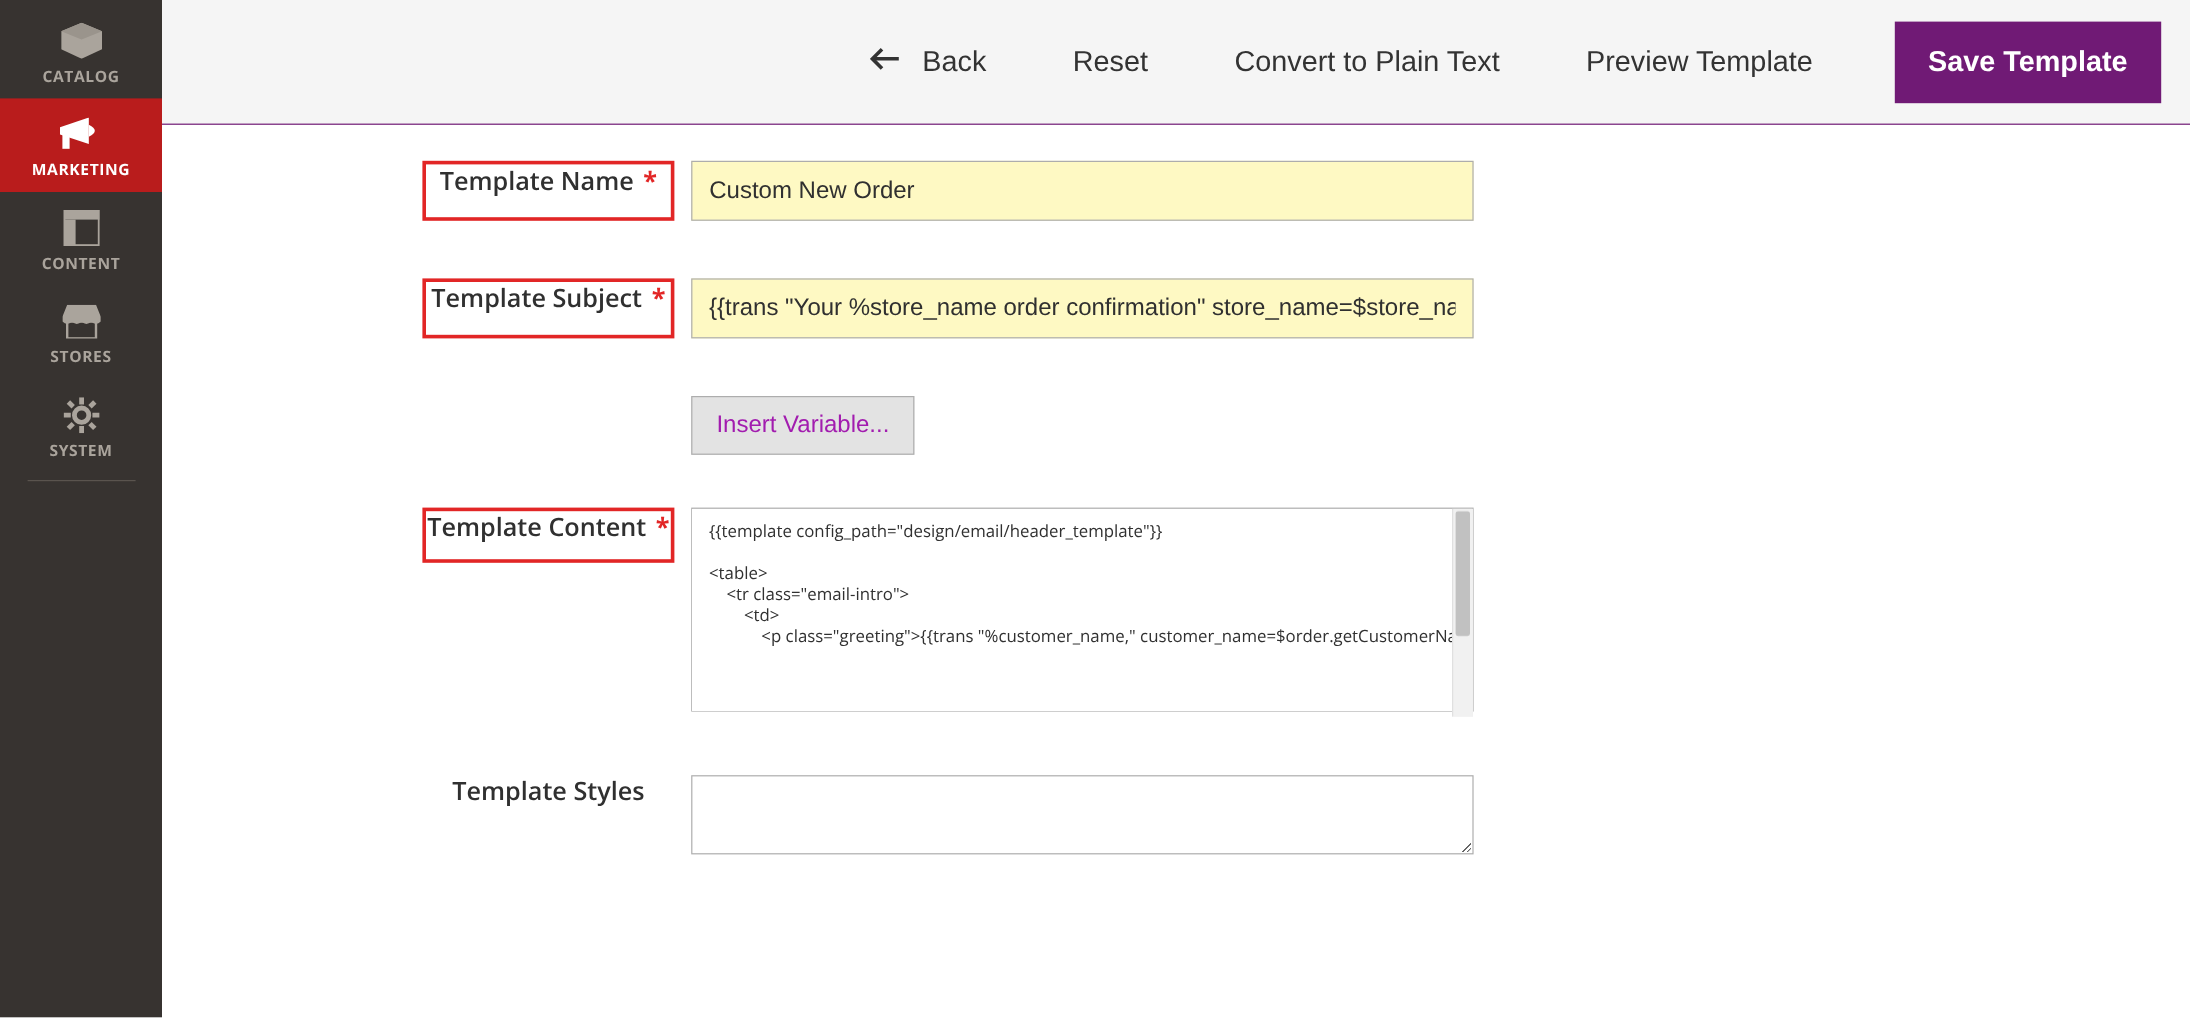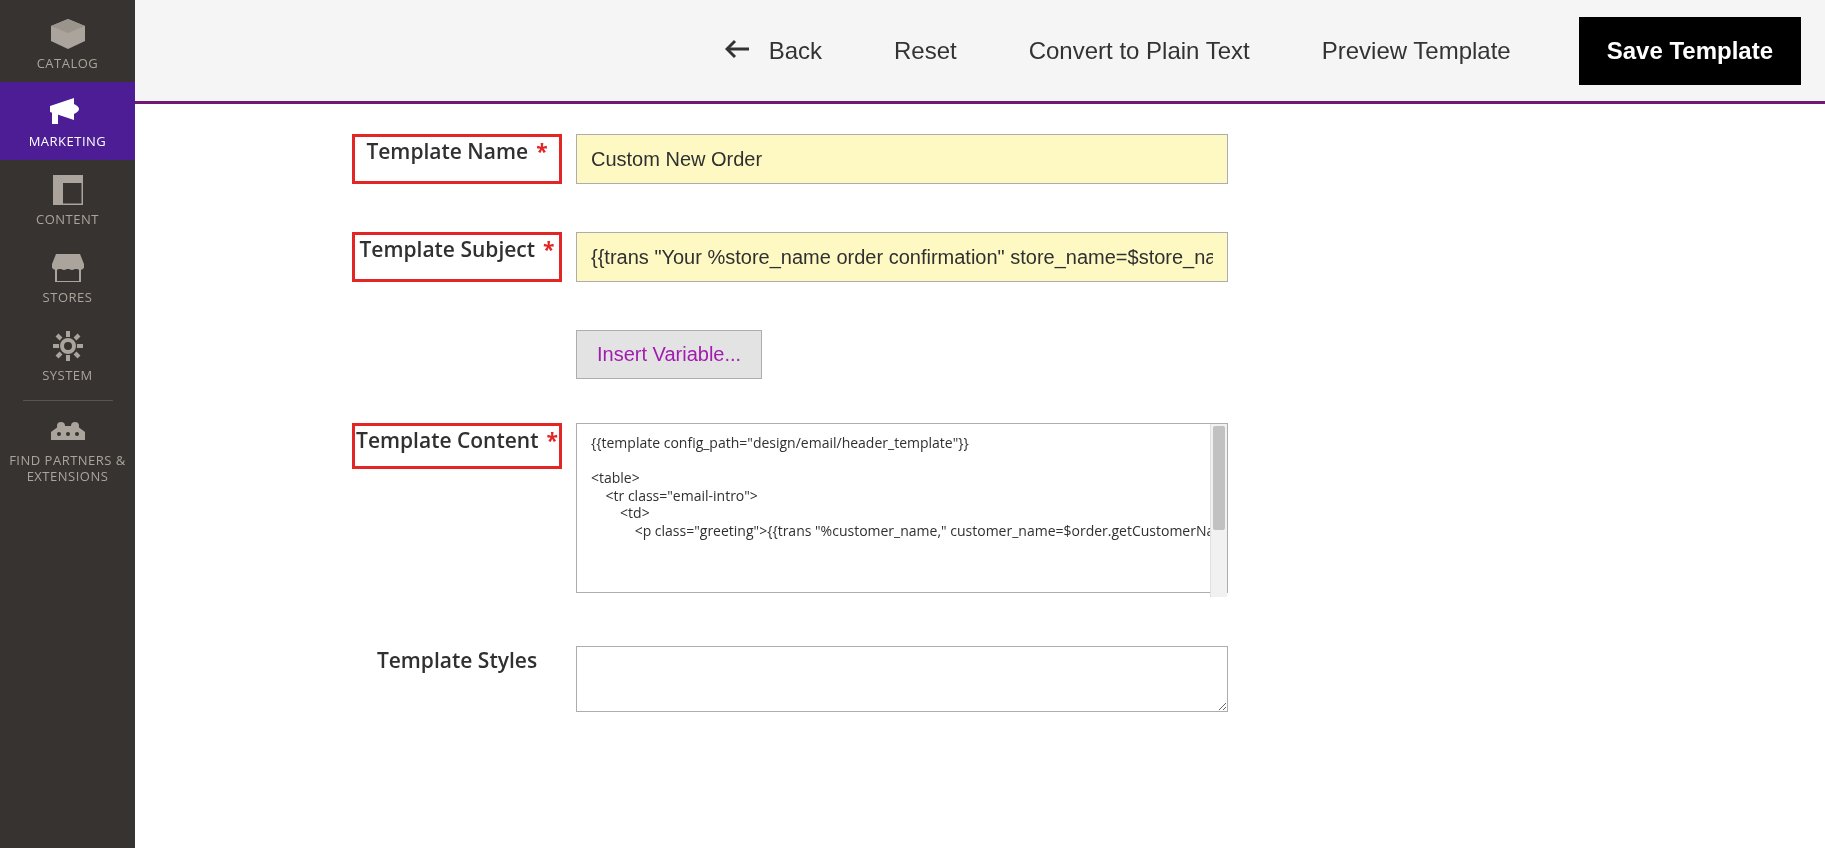--- a/index.html
+++ b/index.html
@@ -9,42 +9,43 @@
   
   .sidebar {
     position: absolute; left: 0; top: 0; width: 135px; height: 848px;
     background: #373330; color: #aaa49c;
     display: flex; flex-direction: column; align-items: center;
     padding-top: 4px;
   }
   .nav-item {
     width: 100%; text-align: center; padding: 12px 0 10px 0;
     cursor: pointer;
-  }
-  .nav-item.active { background: #4c1d95; color: #fff; }
+    font-weight: bold;
+  }
+  .nav-item.active { background: #b91c1c; color: #fff; }
   .nav-item .icon { display: flex; justify-content: center; align-items: center; height: 36px; }
   .nav-item .icon svg { fill: #aaa49c; }
   .nav-item.active .icon svg { fill: #fff; }
   .nav-label { font-size: 13px; letter-spacing: .5px; margin-top: 2px; color: #aaa49c; }
   .nav-item.active .nav-label { color: #fff; }
   .nav-sep { width: 90px; height: 1px; background: #5a544e; margin: 6px 0 2px 0; }
 
   
   .topbar {
     position: absolute; left: 135px; right: 0; top: 0; height: 104px;
-    background: #f5f5f5; border-bottom: 3px solid #701a75;
+    background: #f5f5f5; border-bottom: 1px solid #701a75;
     display: flex; align-items: center; justify-content: flex-end;
     gap: 64px; padding-right: 24px; padding-left: 40px;
   }
   .btn-plain {
     background: transparent; border: none; font-size: 24px; color: #333;
     cursor: pointer; padding: 8px 4px; display: inline-flex; align-items: center; gap: 18px;
   }
   .btn-primary {
-    background: #000000; color: #fff; border: none; font-size: 24px; font-weight: 600;
+    background: #701a75; color: #fff; border: none; font-size: 24px; font-weight: 600;
     padding: 20px 28px; cursor: pointer;
   }
   .back-arrow { display:inline-block; }
 
   
   .form-area {
     position: absolute; left: 135px; top: 104px; right: 0; bottom: 0;
     padding: 30px 60px;
   }
   .form-row {
@@ -146,33 +147,20 @@
             <line x1="26" y1="4" x2="22" y2="8"></line>
             <line x1="8" y1="22" x2="4" y2="26"></line>
           </g>
         </svg>
     </span>
     <div class="nav-label">SYSTEM</div>
   </div>
 
   <div class="nav-sep"></div>
 
-  <div class="nav-item" style="padding-bottom:0">
-    <span class="icon">
-      <svg width="34" height="26" viewBox="0 0 34 26">
-          <polygon points="8,6 26,6 34,12 34,20 0,20 0,12"></polygon>
-          <circle cx="10" cy="6" r="4"></circle>
-          <circle cx="24" cy="6" r="4"></circle>
-          <circle cx="8" cy="14" r="2" fill="#373330"></circle>
-          <circle cx="17" cy="14" r="2" fill="#373330"></circle>
-          <circle cx="26" cy="14" r="2" fill="#373330"></circle>
-        </svg>
-    </span>
-    <div class="nav-label" style="line-height:1.2">FIND PARTNERS &amp; EXTENSIONS</div>
-  </div>
 </nav>
 
 <div class="topbar">
   <button class="btn-plain">
     <span class="back-arrow">
       <svg width="26" height="20" viewBox="0 0 26 20">
           <line x1="2" y1="10" x2="24" y2="10" stroke="#333" stroke-width="3"></line>
           <polyline points="10,2 2,10 10,18" fill="none" stroke="#333" stroke-width="3"></polyline>
         </svg>
     </span>

